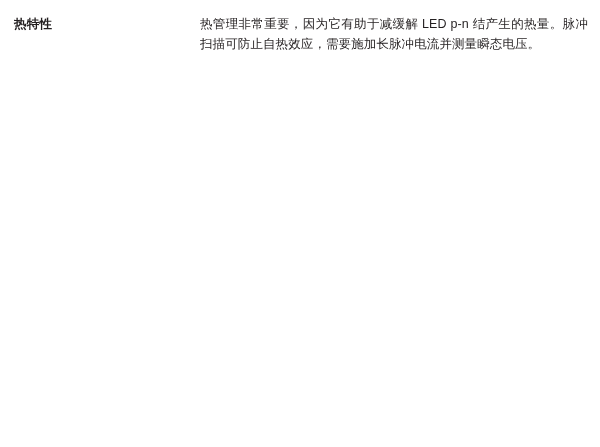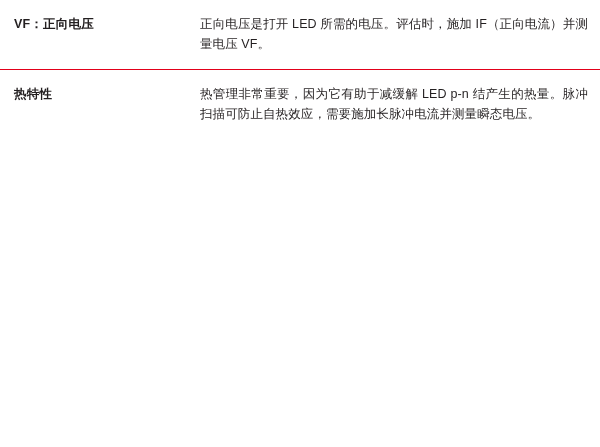--- a/index.html
+++ b/index.html
@@ -58,28 +58,20 @@
   }
 </style>
 </head>
 <body>
 
 <div class="table-wrap">
   <table class="spec-table">
     <tbody>
       <tr>
         <td class="term-cell">
-          <span>VF：正向电压</span>
-        </td>
-        <td class="desc-cell">
-          <span>正向电压是打开 LED 所需的电压。评估时，施加 IF（正向电流）并测量电压 VF。</span>
-        </td>
-      </tr>
-      <tr>
-        <td class="term-cell">
           <span>热特性</span>
         </td>
         <td class="desc-cell">
           <span>热管理非常重要，因为它有助于减缓解 LED p-n 结产生的热量。脉冲扫描可防止自热效应，需要施加长脉冲电流并测量瞬态电压。</span>
         </td>
       </tr>
     </tbody>
   </table>
 </div>
 

